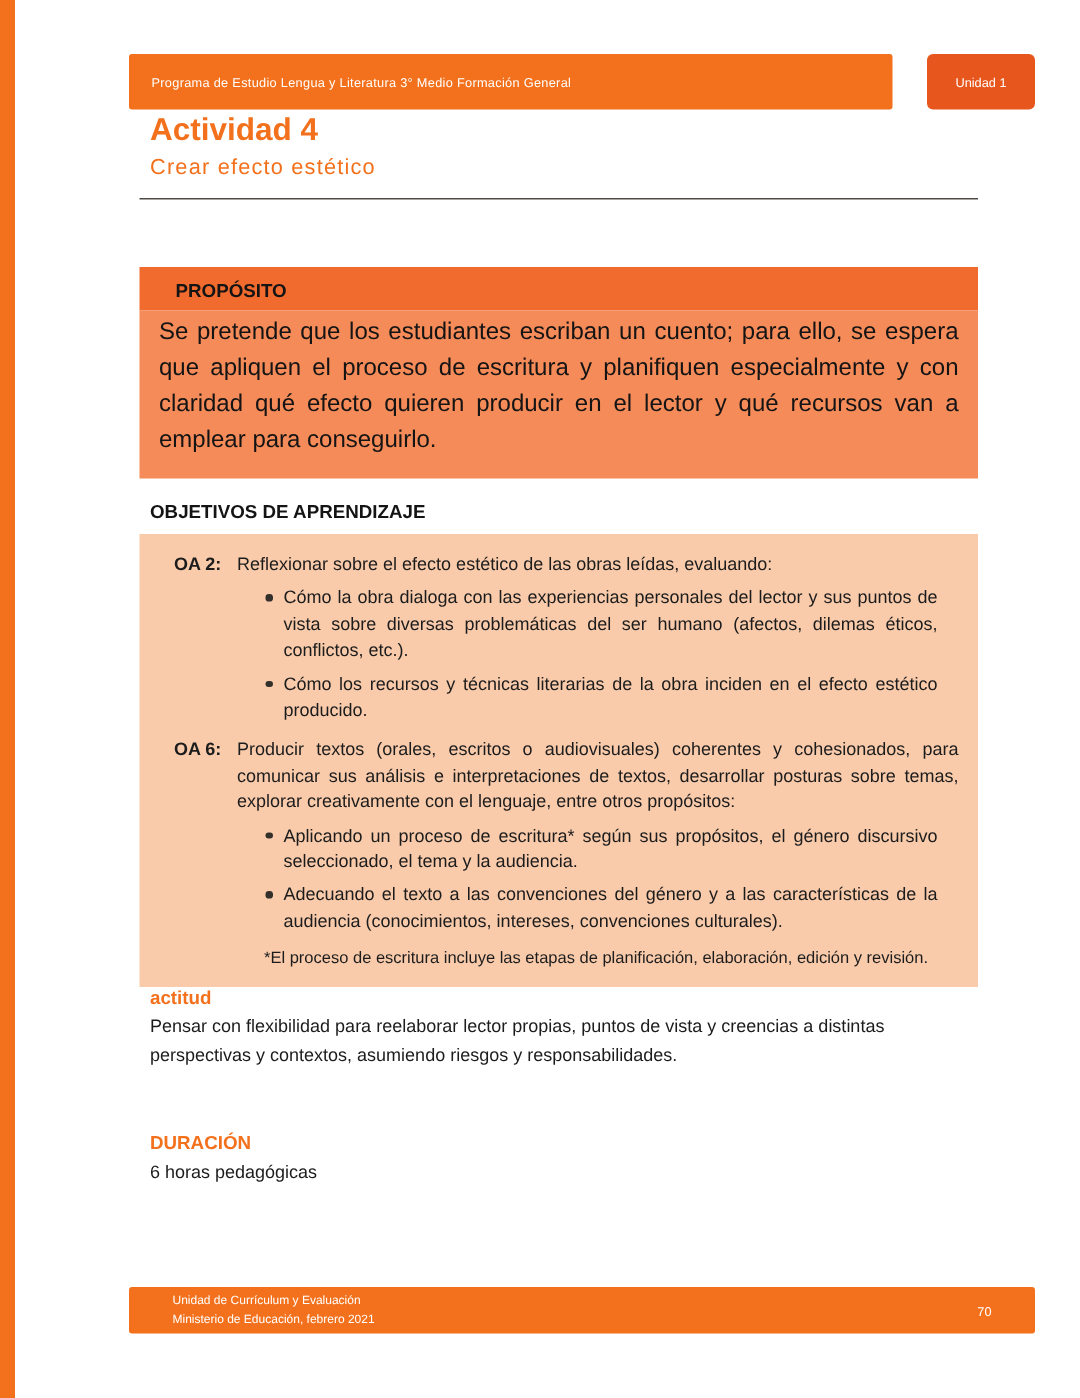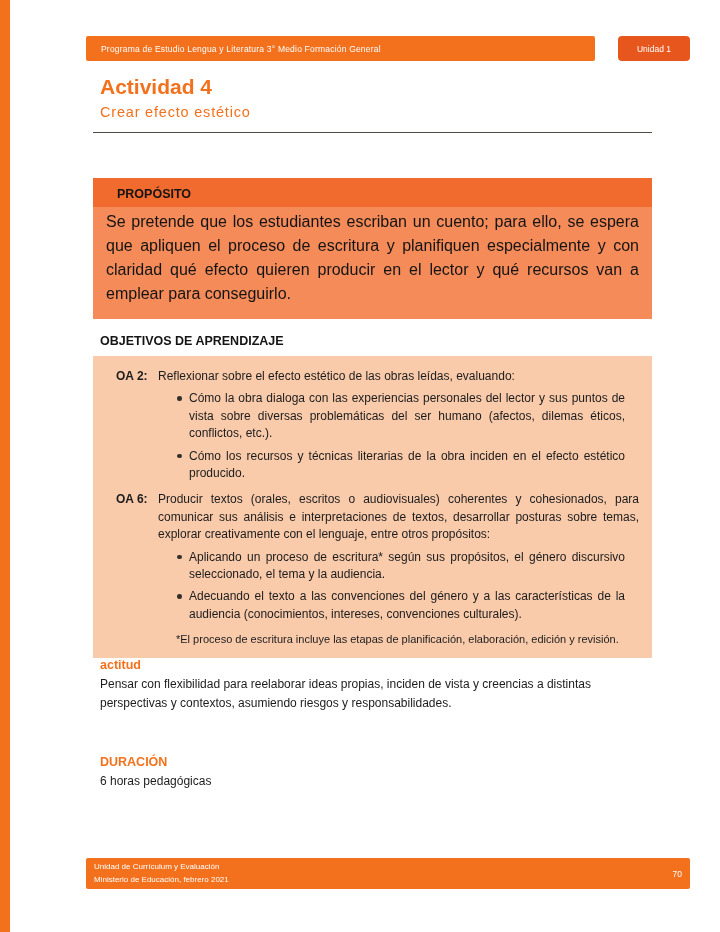--- a/index.html
+++ b/index.html
@@ -14,21 +14,21 @@
   html,body{width:720px;height:932px;}
   body{
     font-family:"Liberation Sans",sans-serif;
     background:#ffffff;
     color:var(--ink);
     position:relative;
     overflow:hidden;
   }
   .page{position:absolute;inset:0;background:#fff;}
   .left-strip{position:absolute;left:0;top:0;width:10px;height:100%;background:var(--accent);}
-  .header-row{position:absolute;left:86px;right:30px;top:36px;height:25px;display:flex;gap:23px;text-align:right;}
+  .header-row{position:absolute;left:86px;right:30px;top:36px;height:37px;display:flex;gap:23px;text-align:right;}
   .header-bar{
     flex:1;background:var(--accent);border-radius:2px;
     display:flex;align-items:center;padding-left:15px;
     color:#fff;font-size:8.5px;letter-spacing:.2px;white-space:nowrap;
   }
   .unit-badge{
     flex:0 0 72px;background:var(--badge);border-radius:4px;
     color:#fff;font-size:8.5px;display:flex;align-items:center;justify-content:center;
   }
   .content{position:absolute;left:93px;right:68px;top:75px;}
@@ -62,21 +62,21 @@
   }
   .footnote{margin:0 14px 0 60px;font-size:11px;}
   .actitud{}
   .mini-heading{color:var(--accent);font-weight:bold;font-size:12.5px;margin-bottom:3px;}
   .body-text{font-size:12px;line-height:1.6;}
   .duracion{margin-top:42px;}
   .footer-bar{
     position:absolute;left:86px;right:30px;bottom:43px;height:31px;
     background:var(--accent);border-radius:2px;
     display:flex;align-items:center;justify-content:space-between;
-    padding:0 8px;color:#fff;font-size:8px;
+    padding:0 29px;color:#fff;font-size:8px;
   }
   .footer-left{line-height:1.55;}
   .footer-page{font-size:8.5px;}
 </style>
 </head>
 <body>
 
 <div class="page">
 
   <div class="left-strip"></div>
@@ -121,21 +121,21 @@
       <ul class="oa-bullets">
         <li>Aplicando un proceso de escritura* según sus propósitos, el género discursivo seleccionado, el tema y la audiencia.</li>
         <li>Adecuando el texto a las convenciones del género y a las características de la audiencia (conocimientos, intereses, convenciones culturales).</li>
       </ul>
 
       <div class="footnote">*El proceso de escritura incluye las etapas de planificación, elaboración, edición y revisión.</div>
     </div>
 
     <div class="actitud pad">
       <div class="mini-heading">actitud</div>
-      <p class="body-text">Pensar con flexibilidad para reelaborar ideas propias, inciden de vista y creencias a distintas perspectivas y contextos, asumiendo riesgos y responsabilidades.</p>
+      <p class="body-text">Pensar con flexibilidad para reelaborar lector propias, puntos de vista y creencias a distintas perspectivas y contextos, asumiendo riesgos y responsabilidades.</p>
     </div>
 
     <div class="duracion pad">
       <div class="mini-heading">DURACIÓN</div>
       <p class="body-text">6 horas pedagógicas</p>
     </div>
 
   </div>
 
   <div class="footer-bar">

